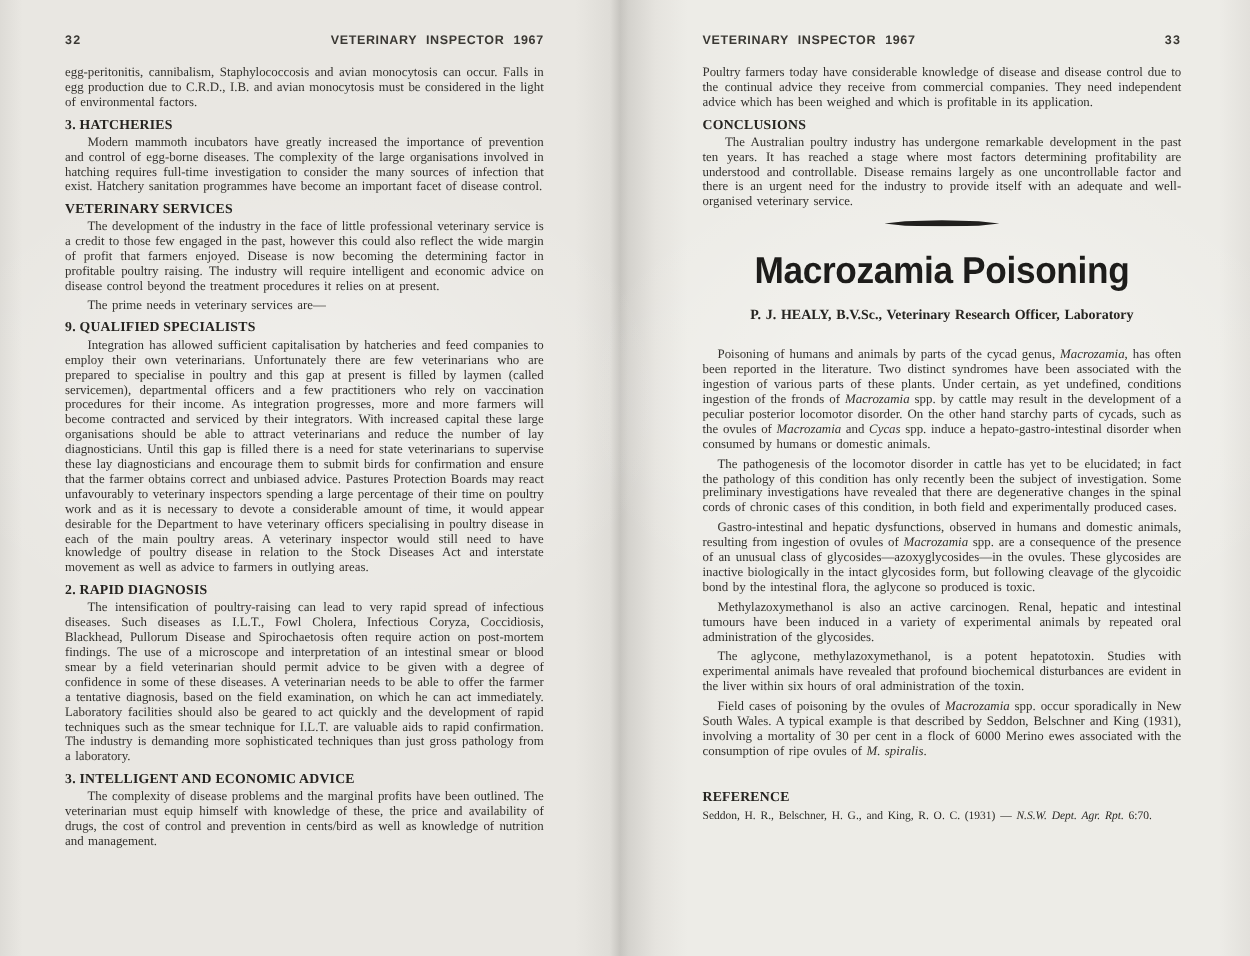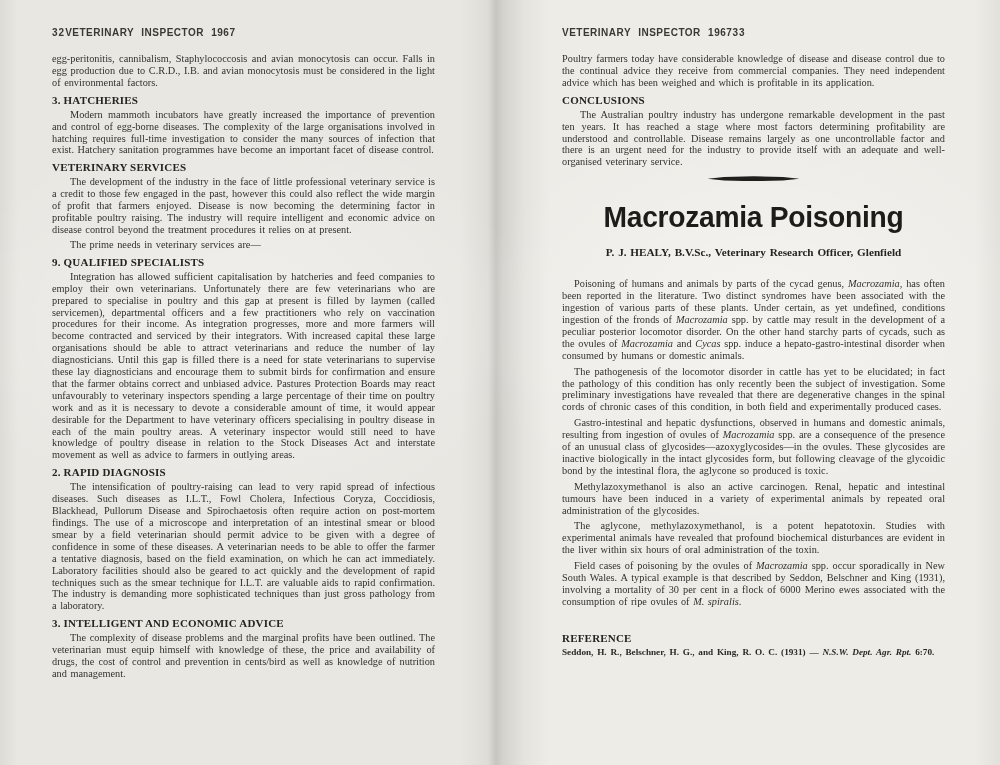--- a/index.html
+++ b/index.html
@@ -16,21 +16,21 @@
         #dedcd7 48.8%, #c7c5c0 49.6%, #d4d2cd 50.3%, #e5e3de 52.4%,
         #edece7 55%, #edece7 97.5%, #e2e0db 100%);
     color:#302e2a;
   }
 
   .textblock { position:absolute; top:27px; width:383px; }
   .textblock.left  { left:52px;  }
   .textblock.right { left:562px; }
 
   .running-head {
-    display:flex; align-items:baseline;
+    display:flex; justify-content:space-between; align-items:baseline;
     font-family:"Liberation Sans", sans-serif; font-weight:bold;
     font-size:10px; letter-spacing:0.5px; word-spacing:4px;
     color:#3a3833; margin-bottom:15px;
   }
   .running-head .pagenum { letter-spacing:1px; word-spacing:0; }
 
   .body {
     font-size:10.3px; line-height:11.9px; text-align:justify;
     word-spacing:1px; margin-bottom:3px; text-indent:18px; color:#33312d;
   }
@@ -54,21 +54,21 @@
   }
   .byline {
     text-align:center; font-weight:bold; font-size:11.2px;
     color:#262420; margin-top:13px; margin-bottom:20px; word-spacing:1px;
   }
   .article .body { text-indent:12px; margin-bottom:4px; }
   em { font-style:italic; }
 
   h3.refhead { margin-top:24px; }
   .reference {
-    font-size:9.2px; line-height:11px; font-weight:bold; color:#2b2925;
+    font-size:9.2px; line-height:11px; font-weight:normal; color:#2b2925;
     padding-left:26px; text-indent:-26px; margin-top:3px; word-spacing:1.5px;
     text-align:left;
   }
 </style>
 </head>
 <body>
 
 <div class="spread">
 
   <div class="textblock left">
@@ -103,21 +103,21 @@
     </div>
 
     <p class="body noindent lead">Poultry farmers today have considerable knowledge of disease and disease control due to the continual advice they receive from commercial companies. They need independent advice which has been weighed and which is profitable in its application.</p>
 
     <h3 class="sec">CONCLUSIONS</h3>
     <p class="body">The Australian poultry industry has undergone remarkable development in the past ten years. It has reached a stage where most factors determining profitability are understood and controllable. Disease remains largely as one uncontrollable factor and there is an urgent need for the industry to provide itself with an adequate and well-organised veterinary service.</p>
 
     <div class="article">
       <div class="divider"></div>
       <div class="article-title">Macrozamia Poisoning</div>
-      <div class="byline">P. J. HEALY, B.V.Sc., Veterinary Research Officer, Glenfield</div>
+      <div class="byline">P. J. HEALY, B.V.Sc., Veterinary Research Officer, Laboratory</div>
 
       <p class="body">Poisoning of humans and animals by parts of the cycad genus, <em>Macrozamia</em>, has often been reported in the literature. Two distinct syndromes have been associated with the ingestion of various parts of these plants. Under certain, as yet undefined, conditions ingestion of the fronds of <em>Macrozamia</em> spp. by cattle may result in the development of a peculiar posterior locomotor disorder. On the other hand starchy parts of cycads, such as the ovules of <em>Macrozamia</em> and <em>Cycas</em> spp. induce a hepato-gastro-intestinal disorder when consumed by humans or domestic animals.</p>
       <p class="body">The pathogenesis of the locomotor disorder in cattle has yet to be elucidated; in fact the pathology of this condition has only recently been the subject of investigation. Some preliminary investigations have revealed that there are degenerative changes in the spinal cords of chronic cases of this condition, in both field and experimentally produced cases.</p>
       <p class="body">Gastro-intestinal and hepatic dysfunctions, observed in humans and domestic animals, resulting from ingestion of ovules of <em>Macrozamia</em> spp. are a consequence of the presence of an unusual class of glycosides—azoxyglycosides—in the ovules. These glycosides are inactive biologically in the intact glycosides form, but following cleavage of the glycoidic bond by the intestinal flora, the aglycone so produced is toxic.</p>
       <p class="body">Methylazoxymethanol is also an active carcinogen. Renal, hepatic and intestinal tumours have been induced in a variety of experimental animals by repeated oral administration of the glycosides.</p>
       <p class="body">The aglycone, methylazoxymethanol, is a potent hepatotoxin. Studies with experimental animals have revealed that profound biochemical disturbances are evident in the liver within six hours of oral administration of the toxin.</p>
       <p class="body">Field cases of poisoning by the ovules of <em>Macrozamia</em> spp. occur sporadically in New South Wales. A typical example is that described by Seddon, Belschner and King (1931), involving a mortality of 30 per cent in a flock of 6000 Merino ewes associated with the consumption of ripe ovules of <em>M. spiralis</em>.</p>
 
       <h3 class="sec refhead">REFERENCE</h3>
       <p class="reference">Seddon, H. R., Belschner, H. G., and King, R. O. C. (1931) — <em>N.S.W. Dept. Agr. Rpt.</em> 6:70.</p>

